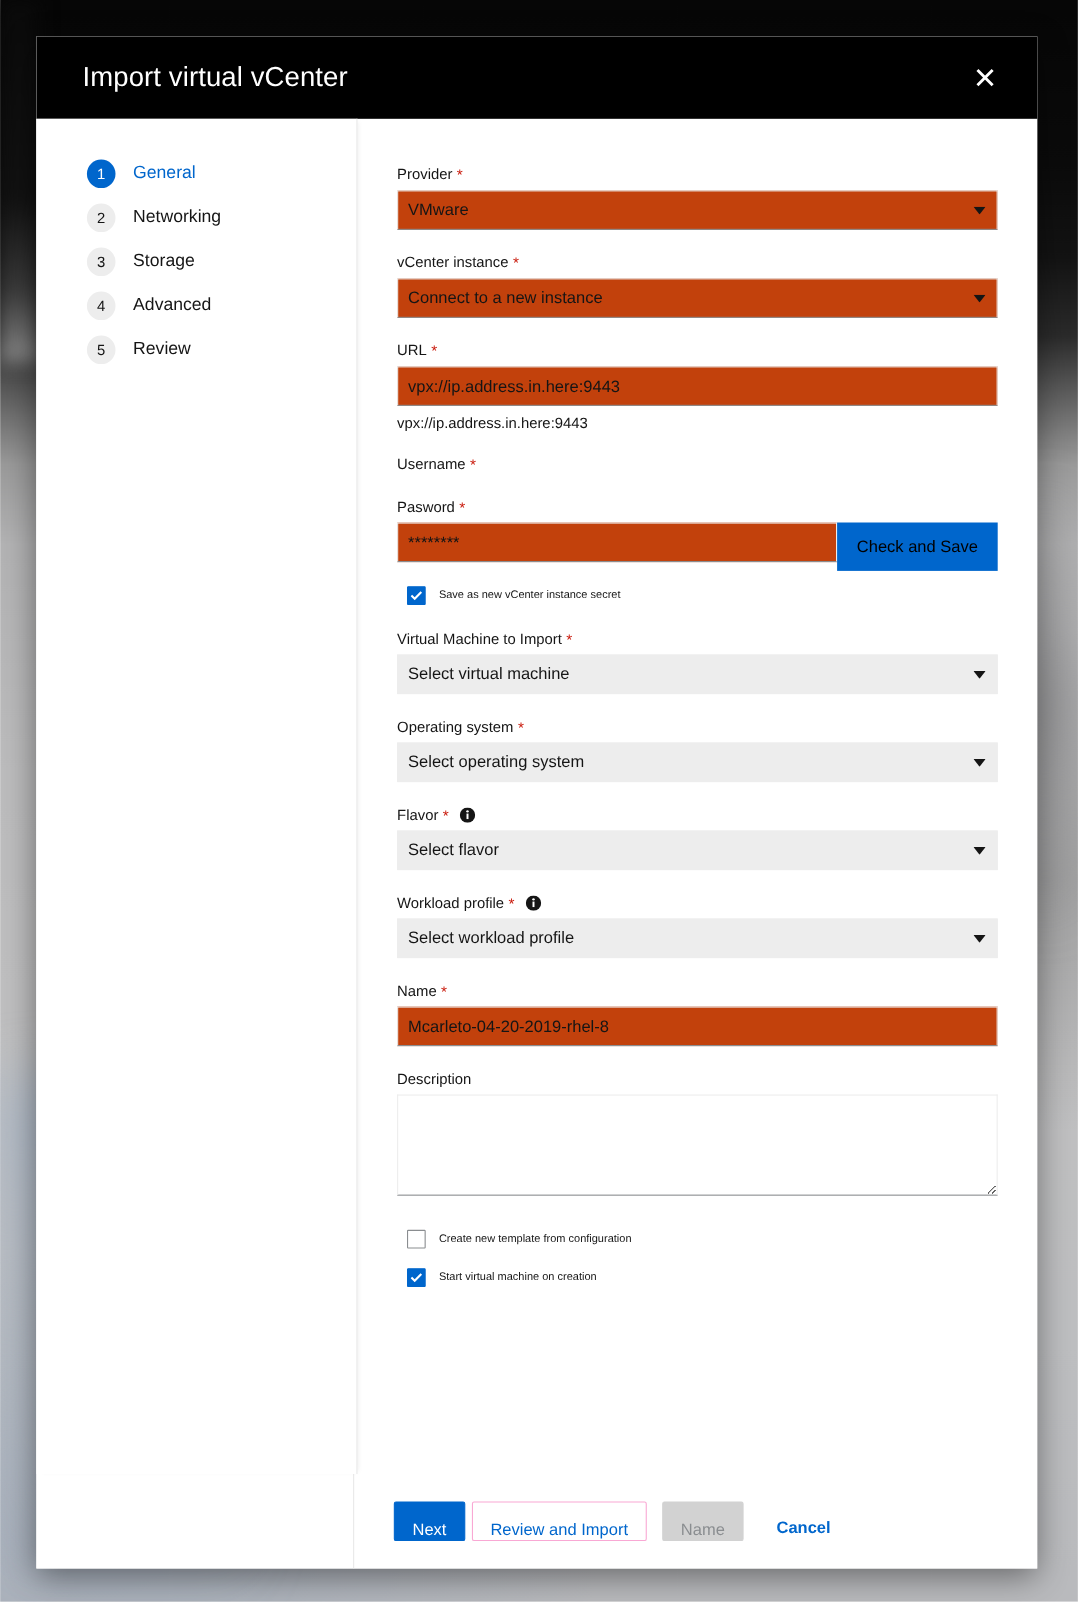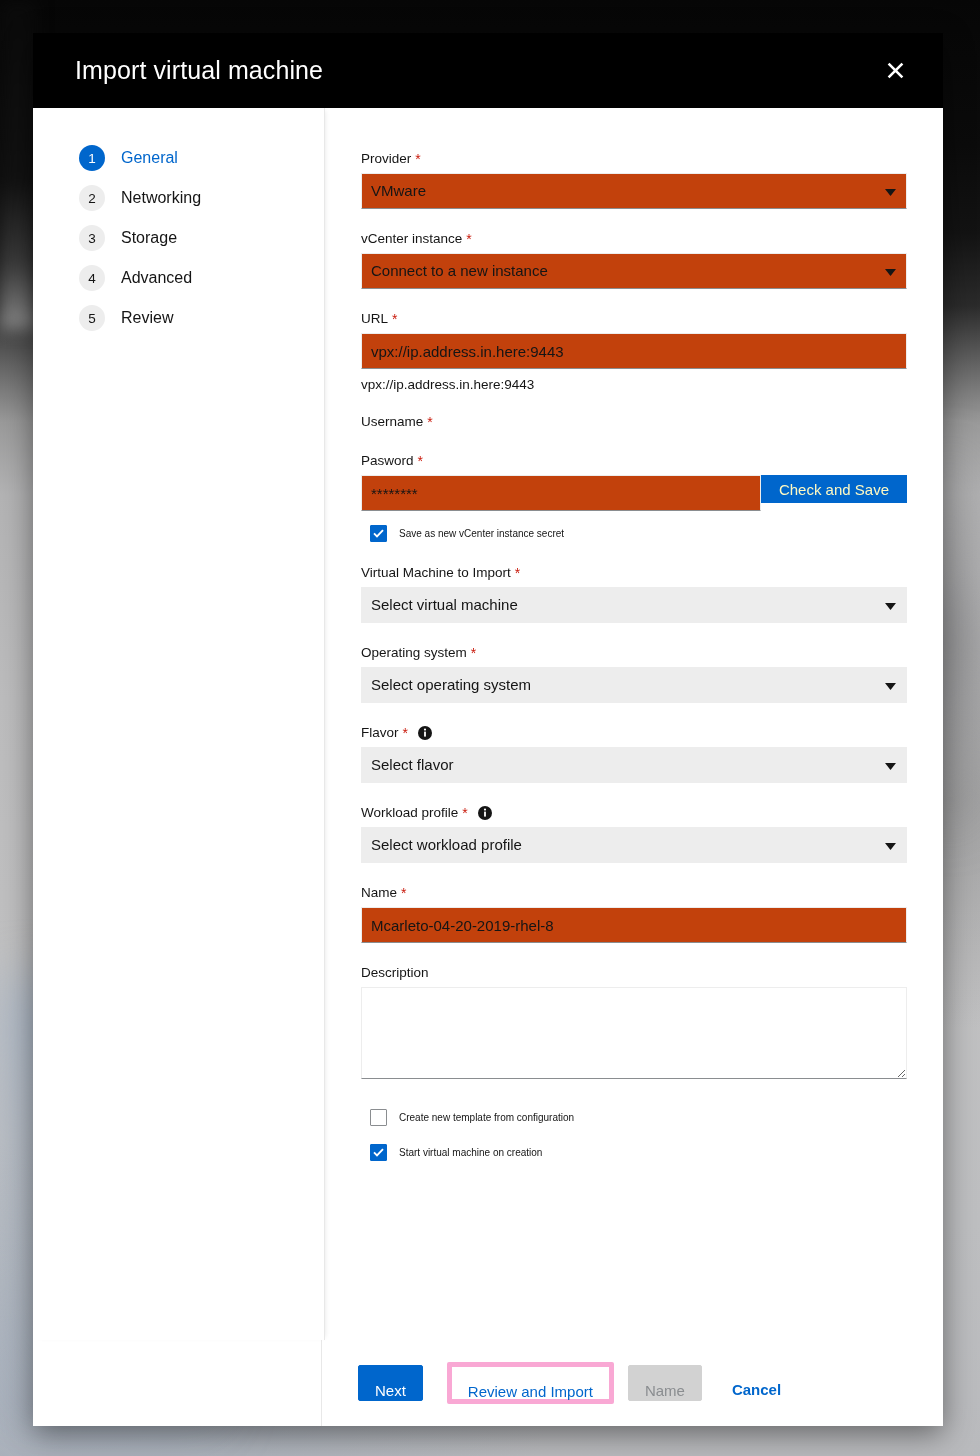--- a/index.html
+++ b/index.html
@@ -190,23 +190,23 @@
     font-size: 13.5px;
     color: #151515;
     margin-top: 8px;
   }
 
   
   .input-group { display: flex; }
   .input-group .text-input { flex: 1; }
   .btn-check {
     flex: none;
-    height: 28px;
+    height: 44px;
     background: #0066cc;
-    color: #fef9c3;
+    color: #000000;
     border: none;
     font-size: 15px;
     padding: 0 18px;
     cursor: pointer;
     font-family: inherit;
   }
 
   
   .check-row {
     display: flex;
@@ -255,37 +255,37 @@
   .btn {
     height: 36px;
     font-size: 15px;
     font-family: inherit;
     border-radius: 2px;
     cursor: pointer;
     padding: 16px 16px;
     border: 1px solid transparent;
   }
   .btn-primary { background: #0066cc; color: #fff; border-color: #0066cc; }
-  .btn-secondary { background: #fff; color: #0066cc; border: 5px solid #f9a8d4; margin-left: 24px; }
+  .btn-secondary { background: #fff; color: #0066cc; border: 1px solid #f9a8d4; margin-left: 6px; }
   .btn-disabled { background: #d2d2d2; color: #8a8d90; border-color: #d2d2d2; margin-left: 14px; cursor: default; }
   .btn-link { background: none; border: none; color: #0066cc; margin-left: 14px; font-weight: bold; }
 </style>
 </head>
 <body>
 
 <div id="backdrop">
   <div class="bd-strip"></div>
   <div class="bd-blob-1"></div>
   <div class="bd-blob-2"></div>
 </div>
 
 <div id="modal">
 
   <div class="modal-header">
-    <div class="modal-title">Import virtual machine</div>
+    <div class="modal-title">Import virtual vCenter</div>
     <button class="close-btn" aria-label="Close">
       <svg width="21" height="21" viewBox="0 0 21 21" aria-hidden="true">
         <path d="M3.6 3.6 L17.4 17.4 M17.4 3.6 L3.6 17.4" stroke="#ffffff" stroke-width="2.6" stroke-linecap="butt"></path>
       </svg>
     </button>
   </div>
 
   <div class="modal-body">
 
     <nav class="wizard-nav">

